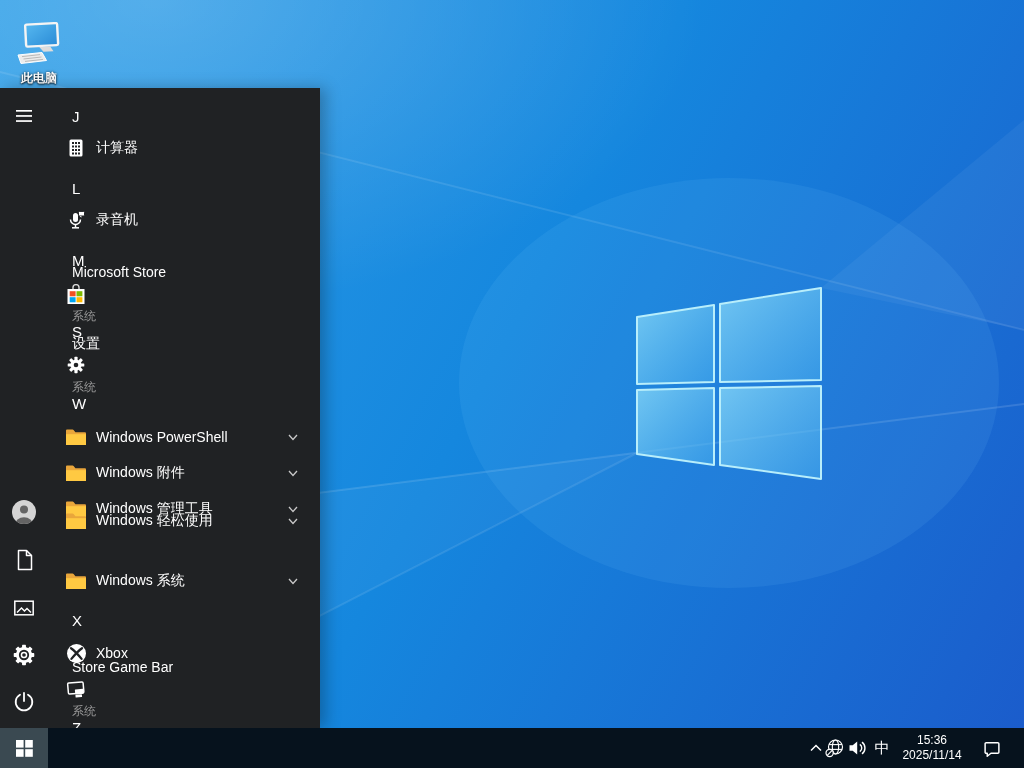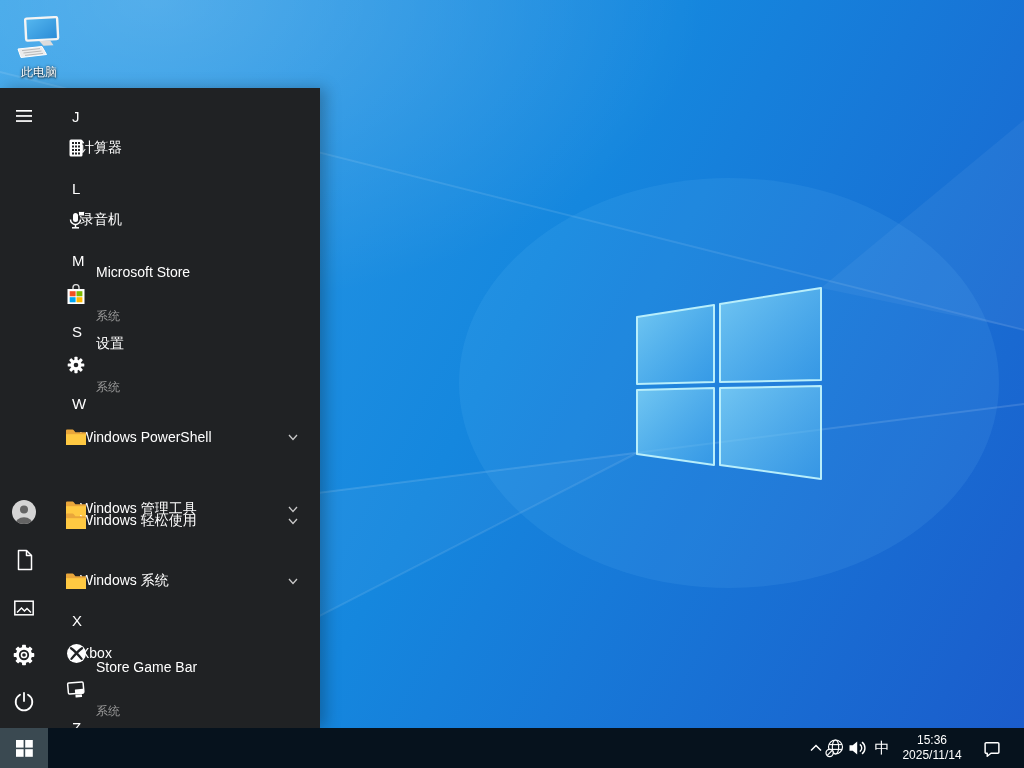--- a/index.html
+++ b/index.html
@@ -8,39 +8,39 @@
   .stage { position:relative; width:1024px; height:768px; overflow:hidden; background:#1587de; }
 
   
   .desktop { position:absolute; inset:0;
     background:
       radial-gradient(120% 90% at 15% 0%, rgba(255,255,255,0.20), rgba(255,255,255,0) 45%),
       linear-gradient(118deg, #2f9fe8 0%, #1587de 48%, #1b5bcb 100%); }
   .wall-svg { position:absolute; inset:0; pointer-events:none; }
 
   
-  .desktop-icon { position:absolute; left:9px; top:16px; width:60px; text-align:center; cursor:default; }
+  .desktop-icon { position:absolute; left:9px; top:22px; width:60px; text-align:center; cursor:default;font-weight:bold; }
   .desktop-icon .ico { display:block; margin:0 auto; }
   .desktop-icon .lbl { display:block; margin-top:2px; font-size:12px; color:#fff;
     text-shadow:0 1px 2px rgba(0,0,0,.85), 0 0 3px rgba(0,0,0,.6); }
 
   
   .start-menu { position:absolute; left:0; top:88px; width:320px; height:640px;
     background:#202224; overflow:hidden; box-shadow:6px 0 14px rgba(0,0,0,0.25); }
   .rail { position:absolute; left:0; top:0; width:48px; height:100%; }
   .rail-btn { position:absolute; left:0; width:48px; height:48px;
     display:flex; align-items:center; justify-content:center; cursor:pointer; }
   .app-list { position:absolute; left:48px; top:0; right:0; height:100%; }
   .row { position:absolute; left:0; right:0; height:34px; display:flex; align-items:center; cursor:pointer; }
   .row.double { height:46px; }
   .section-label { margin-left:24px; font-size:15px; color:#fff; }
   .app-icon { position:absolute; left:16px; width:24px; height:24px;
     display:flex; align-items:center; justify-content:center; }
-  .app-label { margin-left:32px; font-size:14px; color:#fff; white-space:nowrap; }
-  .text-col { margin-left:48px; display:flex; flex-direction:column; justify-content:center;gap:28px; }
+  .app-label { margin-left:48px; font-size:14px; color:#fff; white-space:nowrap; }
+  .text-col { margin-left:24px; display:flex; flex-direction:column; justify-content:center;gap:28px; }
   .text-col .app-label { margin-left:0; line-height:17px; }
   .sub-label { font-size:12px; line-height:15px; color:#9a9a9a; }
   .chevron { position:absolute; right:20px; width:14px; height:14px;
     display:flex; align-items:center; justify-content:center; }
 
   
   .taskbar { position:absolute; left:0; top:728px; width:1024px; height:40px; background:#06121d; }
   .start-btn { position:absolute; left:0; top:0; width:48px; height:40px; background:#3a4951;
     display:flex; align-items:center; justify-content:center; cursor:pointer; }
   .tray-btn { position:absolute; top:0; height:40px; display:flex; align-items:center;
@@ -267,20 +267,34 @@
           </svg>
         </span>
         <span class="app-label">Windows PowerShell</span>
         <span class="chevron">
           <svg width="12" height="12" viewBox="0 0 12 12">
               <polyline points="2,4 6,8.5 10,4" fill="none" stroke="#c9c9c9" stroke-width="1.3"></polyline>
             </svg>
         </span>
       </div>
 
+      <div class="row" style="top:368px">
+        <span class="app-icon">
+          <svg width="22" height="18" viewBox="0 0 22 18">
+            <path d="M1,17 V2.6 a1,1 0 0 1 1,-1 h5.6 a1.3,1.3 0 0 1 1,0.5 l1.8,2.1 H20 a1,1 0 0 1 1,1 V17 z" fill="#e9a63b"></path>
+            <rect x="1" y="6.2" width="20" height="10.8" fill="#ffc942"></rect>
+          </svg>
+        </span>
+        <span class="app-label">Windows 附件</span>
+        <span class="chevron">
+          <svg width="12" height="12" viewBox="0 0 12 12">
+              <polyline points="2,4 6,8.5 10,4" fill="none" stroke="#c9c9c9" stroke-width="1.3"></polyline>
+            </svg>
+        </span>
+      </div>
 
       <div class="row" style="top:404px">
         <span class="app-icon">
           <svg width="22" height="18" viewBox="0 0 22 18">
             <path d="M1,17 V2.6 a1,1 0 0 1 1,-1 h5.6 a1.3,1.3 0 0 1 1,0.5 l1.8,2.1 H20 a1,1 0 0 1 1,1 V17 z" fill="#e9a63b"></path>
             <rect x="1" y="6.2" width="20" height="10.8" fill="#ffc942"></rect>
           </svg>
         </span>
         <span class="app-label">Windows 管理工具</span>
         <span class="chevron">

